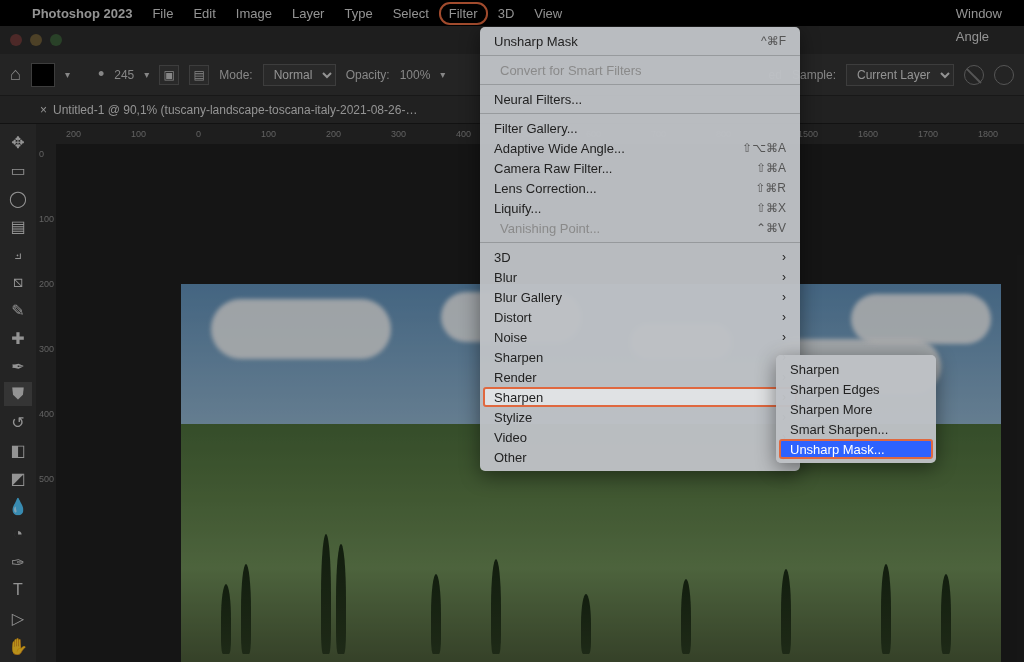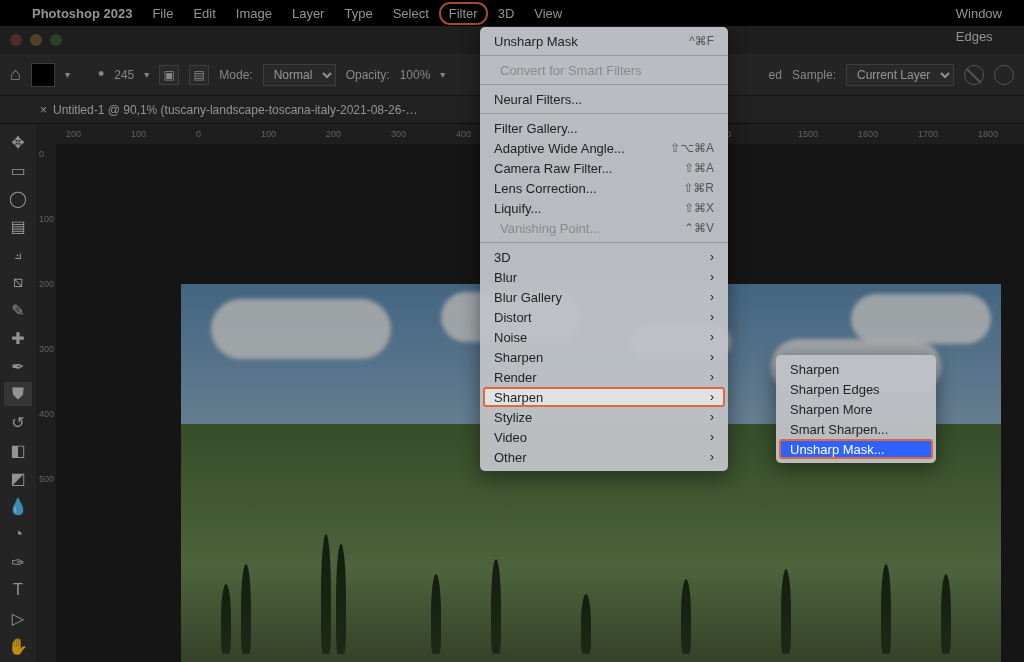--- a/index.html
+++ b/index.html
@@ -58,21 +58,21 @@
   
   
   .menu { position:absolute; background:rgba(190,193,197,0.97); border-radius:5px; box-shadow:0 5px 20px rgba(0,0,0,0.45); padding:4px 0; color:#222; font-size:13px; }
   .menu .row { display:flex; align-items:center; padding:2px 14px; height:20px; cursor:default; }
   .menu .row.dis { color:#8a8a8a;padding-left:20px; }
   .menu .row .lbl { flex:1; }
   .menu .row .sc { font-size:12px; color:#555; }
   .menu .row .ar { font-size:12px; }
   .menu hr { border:none; border-top:1px solid rgba(0,0,0,0.18); margin:4px 0; }
   .menu .row.hl { background:rgba(255,255,255,0.55); border:2px solid #e0683f; border-radius:3px; margin:0 3px; padding:0 9px; }
-  .menu1 { left:480px; top:27px; width:248px; }
+  .menu1 { left:480px; top:27px; width:320px; }
   .menu2 { left:776px; top:355px; width:160px; }
   .menu2 .row.sel { background:#2e62ff; color:#fff; border:2px solid #e0683f; border-radius:3px; margin:0 3px; padding:0 9px; }
   
   .dim { position:absolute; inset:0; background:rgba(0,0,0,0.28); pointer-events:none; }
 </style>
 </head>
 <body>
 
 <div class="menubar">
   <span class="apple"></span>
@@ -82,21 +82,21 @@
   <span class="mitem">Image</span>
   <span class="mitem">Layer</span>
   <span class="mitem">Type</span>
   <span class="mitem">Select</span>
   <span class="mitem highlight-box">Filter</span>
   <span class="mitem">3D</span>
   <span class="mitem">View</span>
   <div class="right">
     <span class="mitem">Plugins</span>
     <span class="mitem">Window</span>
-    <span class="mitem">Edges</span>
+    <span class="mitem">Angle</span>
   </div>
 </div>
 
 <div class="winrow">
   <div class="dot r"></div>
   <div class="dot y"></div>
   <div class="dot g"></div>
 </div>
 
 <div class="optbar">

